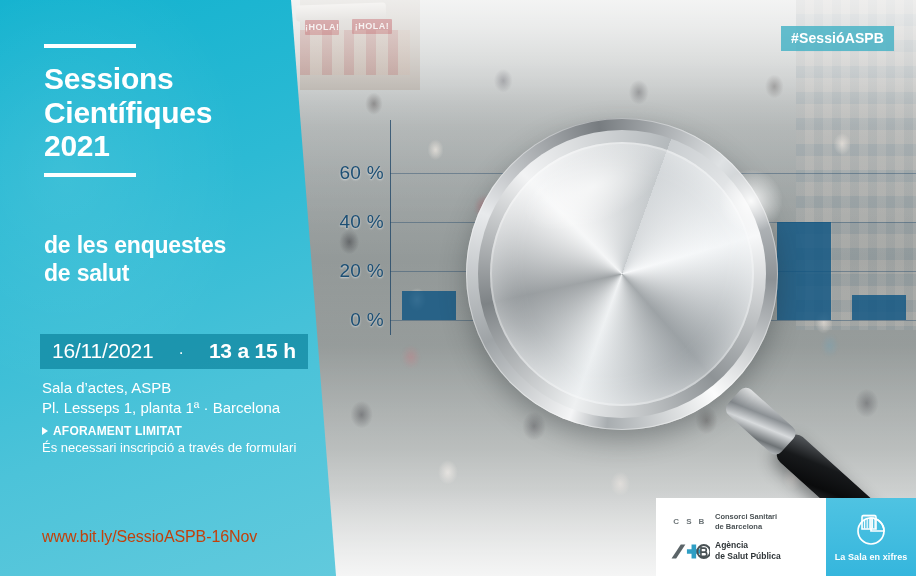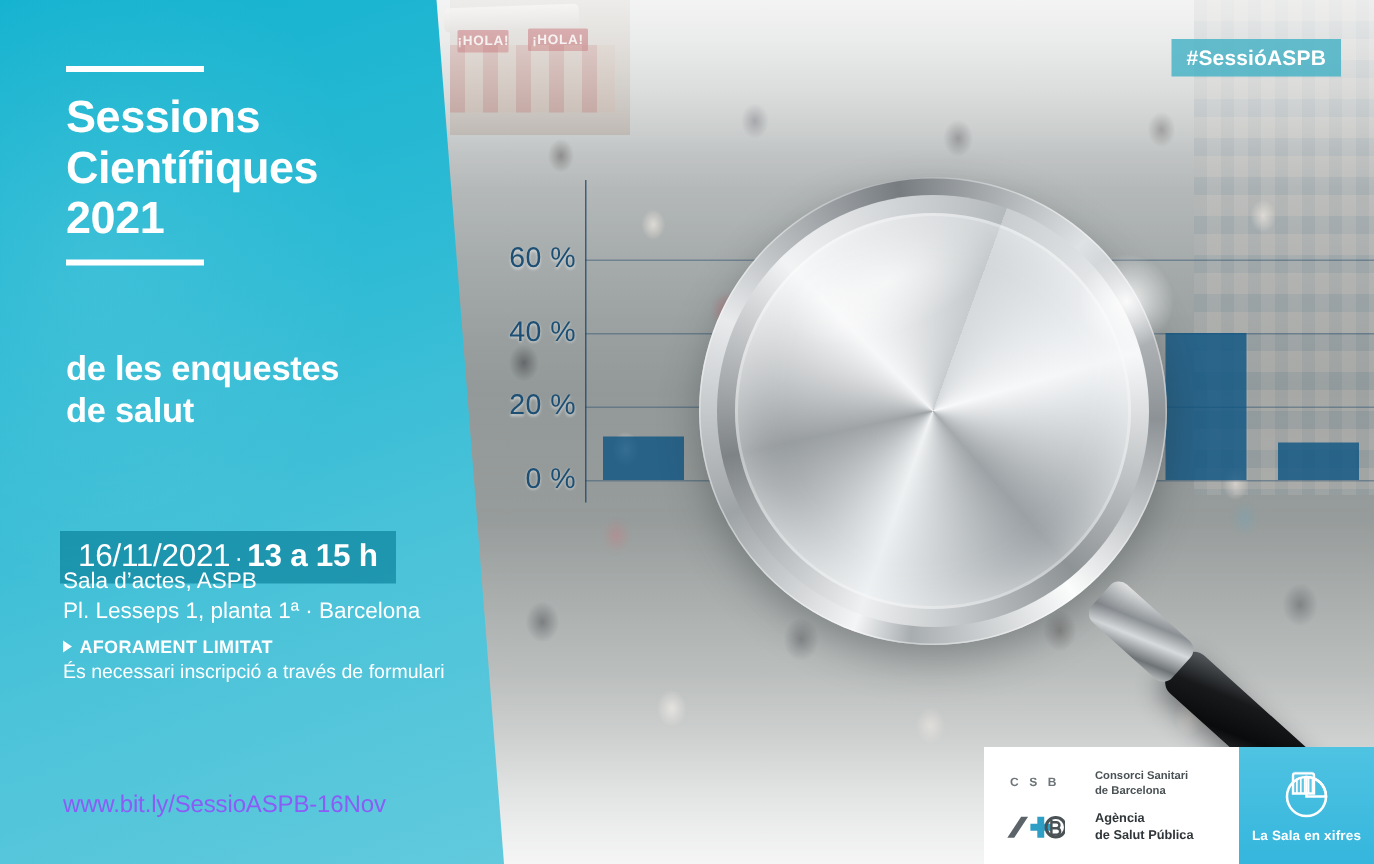--- a/index.html
+++ b/index.html
@@ -184,21 +184,21 @@
   .subtitle{
     position:absolute;left:44px;top:232px;width:258px;
     color:#ffffff;font-size:23px;font-weight:700;line-height:1.20;
     letter-spacing:-.2px;
   }
 
   .datebox{
     position:absolute;left:40px;top:334px;
     background:rgba(5,122,148,.62);
     padding:5px 12px 6px 12px;
-    display:flex;align-items:baseline;gap:3px;white-space:nowrap;margin-top:20px;
+    display:flex;align-items:baseline;gap:25px;white-space:nowrap;
   }
   .date-main{color:#ffffff;font-size:21px;font-weight:400;letter-spacing:-.2px;}
   .date-sep{color:#ffffff;font-size:16px;font-weight:400;}
   .date-time{color:#ffffff;font-size:21px;font-weight:700;letter-spacing:-.2px;}
 
   .venue{
     position:absolute;left:42px;top:378px;width:290px;
     color:#ffffff;font-size:15px;font-weight:400;line-height:1.32;
   }
 
@@ -225,38 +225,38 @@
     display:flex;align-items:center;justify-content:center;
   }
   .yt:after{
     content:"";width:0;height:0;margin-left:2px;
     border-left:6px solid #35becf;
     border-top:4px solid transparent;border-bottom:4px solid transparent;
   }
   .streaming-label{color:#ffffff;font-size:15px;font-weight:700;}
   .stream-url{
     position:absolute;left:42px;top:528px;
-    color:#8b5cf6;font-size:16px;font-weight:400;letter-spacing:-.1px;
+    color:#c2410c;font-size:16px;font-weight:400;letter-spacing:-.1px;
   }
 
   
   .hashtag{
     position:absolute;right:22px;top:26px;
     background:rgba(64,176,196,.80);
     color:#ffffff;font-size:14px;font-weight:700;
     padding:4px 10px 5px 10px;letter-spacing:.1px;
   }
 
   
   .logobar{position:absolute;right:0;bottom:0;height:78px;display:flex;}
   .logos{
     width:146px;background:#ffffff;display:flex;flex-direction:column;
     justify-content:center;gap:9px;padding:0 10px 0 14px;
   }
-  .logo-row{display:flex;align-items:center;gap:20px;}
+  .logo-row{display:flex;align-items:center;gap:5px;}
   .csb-mark{
     font-size:8px;font-weight:700;color:#6d7578;letter-spacing:2.4px;
     width:40px;text-align:center;flex:none;
   }
   .csb-txt{font-size:7.5px;line-height:1.28;color:#4a5154;font-weight:600;}
   .aspb-mark{width:40px;height:17px;flex:none;}
   .aspb-txt{font-size:8.5px;line-height:1.26;color:#2f3538;font-weight:600;}
   .xifres{
     width:90px;background:linear-gradient(180deg,#4fc3e2 0%,#35b6dd 100%);
     display:flex;flex-direction:column;align-items:center;justify-content:center;gap:6px;

